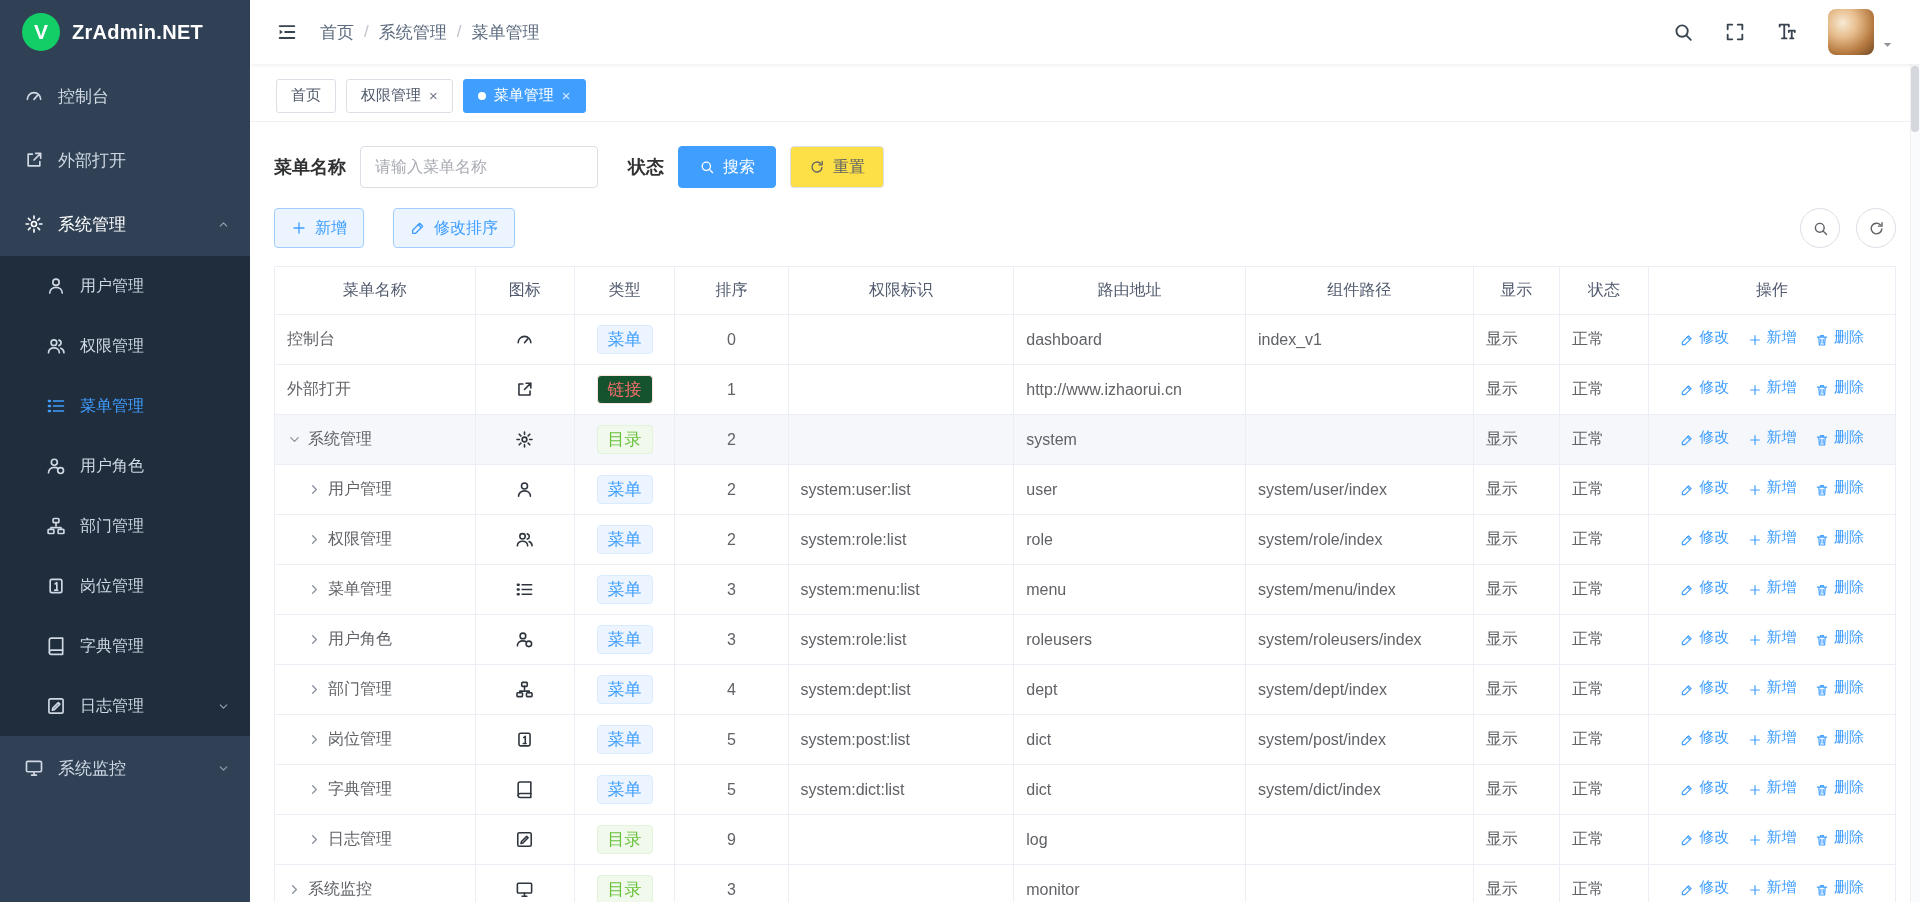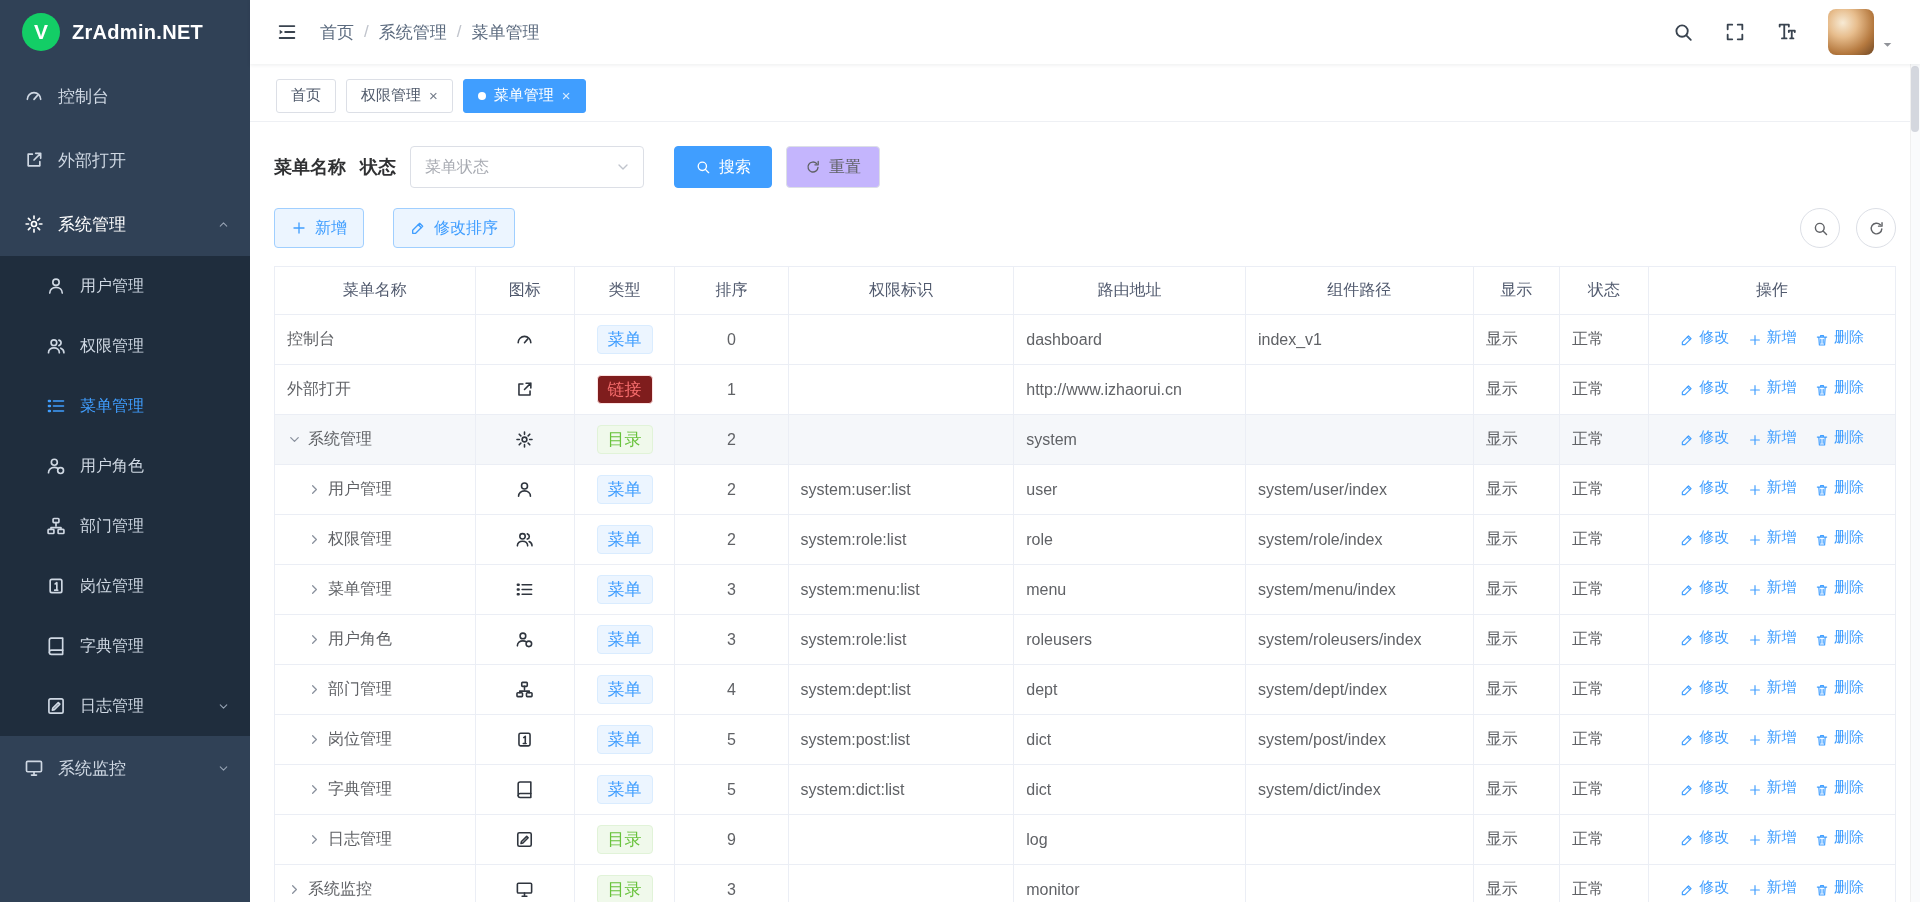--- a/index.html
+++ b/index.html
@@ -56,21 +56,21 @@
   .f-input::placeholder { color:#a8abb2; }
   .f-select { width:234px; height:42px; border:1px solid #dcdfe6; border-radius:4px; padding:0 12px 0 14px;
               display:flex; align-items:center; justify-content:space-between; color:#a8abb2; font-size:16px;
               background:#fff; cursor:pointer; margin-right:30px; }
   .sel-arrow { width:16px; height:16px; color:#c0c4cc; }
 
   .btn { display:inline-flex; align-items:center; justify-content:center; gap:8px; height:42px;
          border-radius:4px; font-size:16px; cursor:pointer; border:1px solid transparent; font-family:inherit; }
   .btn .icn { width:16px; height:16px; }
   .btn-primary { background:#409eff; border-color:#409eff; color:#fff; padding:0 20px; }
-  .btn-default { background:#c4b5fd; border-color:#dcdfe6; color:#606266; padding:0 18px; margin-left:14px; }
+  .btn-default { background:#fde047; border-color:#dcdfe6; color:#606266; padding:0 18px; margin-left:14px; }
   .btn-plain { background:#ecf5ff; border-color:#a0cfff; color:#409eff; height:40px; padding:0 16px; }
   .btn-plain + .btn-plain { margin-left:29px; }
 
   
   .toolbar-row { display:flex; align-items:center; margin-top:20px; }
   .toolbar-right { margin-left:auto; display:flex; align-items:center; gap:16px; }
   .circle-btn { width:40px; height:40px; border-radius:50%; border:1px solid #dcdfe6; background:#fff;
                 display:flex; align-items:center; justify-content:center; color:#606266; cursor:pointer; }
   .circle-btn .icn { width:17px; height:17px; }
 
@@ -81,21 +81,21 @@
   .menu-table th { height:48px; font-weight:normal; color:#515a6e; background:#fff; }
   .menu-table td { height:50px; background:#fff; }
   .menu-table .c { text-align:center; }
   .row-highlight td { background:#f5f7fa; }
   .name-wrap { display:flex; align-items:center; gap:6px; }
   .name-wrap.indent { padding-left:20px; }
   .expander { width:15px; height:15px; color:#8a919d; flex:none; cursor:pointer; }
   .row-icon { width:19px; height:19px; color:#2f353e; display:inline-flex; vertical-align:middle; }
   .tag { display:inline-block; padding:5px 10px; border-radius:4px; font-size:17px; line-height:1; }
   .tag-blue  { background:#ecf5ff; color:#409eff; border:1px solid #d9ecff; }
-  .tag-red   { background:#7f1d1d; color:#f56c6c; border:1px solid #fde2e2;text-align:center; }
+  .tag-red   { background:#14532d; color:#f56c6c; border:1px solid #fde2e2;text-align:center; }
   .tag-green { background:#f0f9eb; color:#67c23a; border:1px solid #e1f3d8; }
   .ops a { display:inline-flex; align-items:flex-end; gap:5px; color:#409eff; margin:0 7px;
            cursor:pointer; font-size:15px; text-decoration:none; }
   .ops .icn { width:14px; height:14px; }
 
   .icn { display:inline-flex; }
   .icn svg { width:100%; height:100%; display:block; }
 
   
   .pagescroll { position:fixed; top:0; right:0; width:10px; height:100%; background:#fafbfc; border-left:1px solid #f0f0f0; }
@@ -301,29 +301,22 @@
           <span class="tab-dot"></span>
           <span>菜单管理</span>
           <span class="tab-close">×</span>
         </div>
       </div>
 
     <div class="content">
 
       <div class="filter-row">
         <span class="f-label">菜单名称</span>
+        <input class="f-input" placeholder="请输入菜单名称" style="">
         <span class="f-label">状态</span>
-        <div class="f-select">
-          <span>菜单状态</span>
-          <span class="icn sel-arrow">
-              <svg viewBox="0 0 24 24" fill="none" stroke="currentColor" stroke-width="2" stroke-linecap="round" stroke-linejoin="round">
-                <path d="M6 9l6 6 6-6"></path>
-              </svg>
-            </span>
-        </div>
         <button class="btn btn-primary">
           <span class="icn">
               <svg viewBox="0 0 24 24" fill="none" stroke="currentColor" stroke-width="2" stroke-linecap="round" stroke-linejoin="round">
                 <circle cx="11" cy="11" r="6.2"></circle>
                 <path d="M15.6 15.6L20.5 20.5"></path>
               </svg>
             </span>
           <span>搜索</span>
         </button>
         <button class="btn btn-default">

